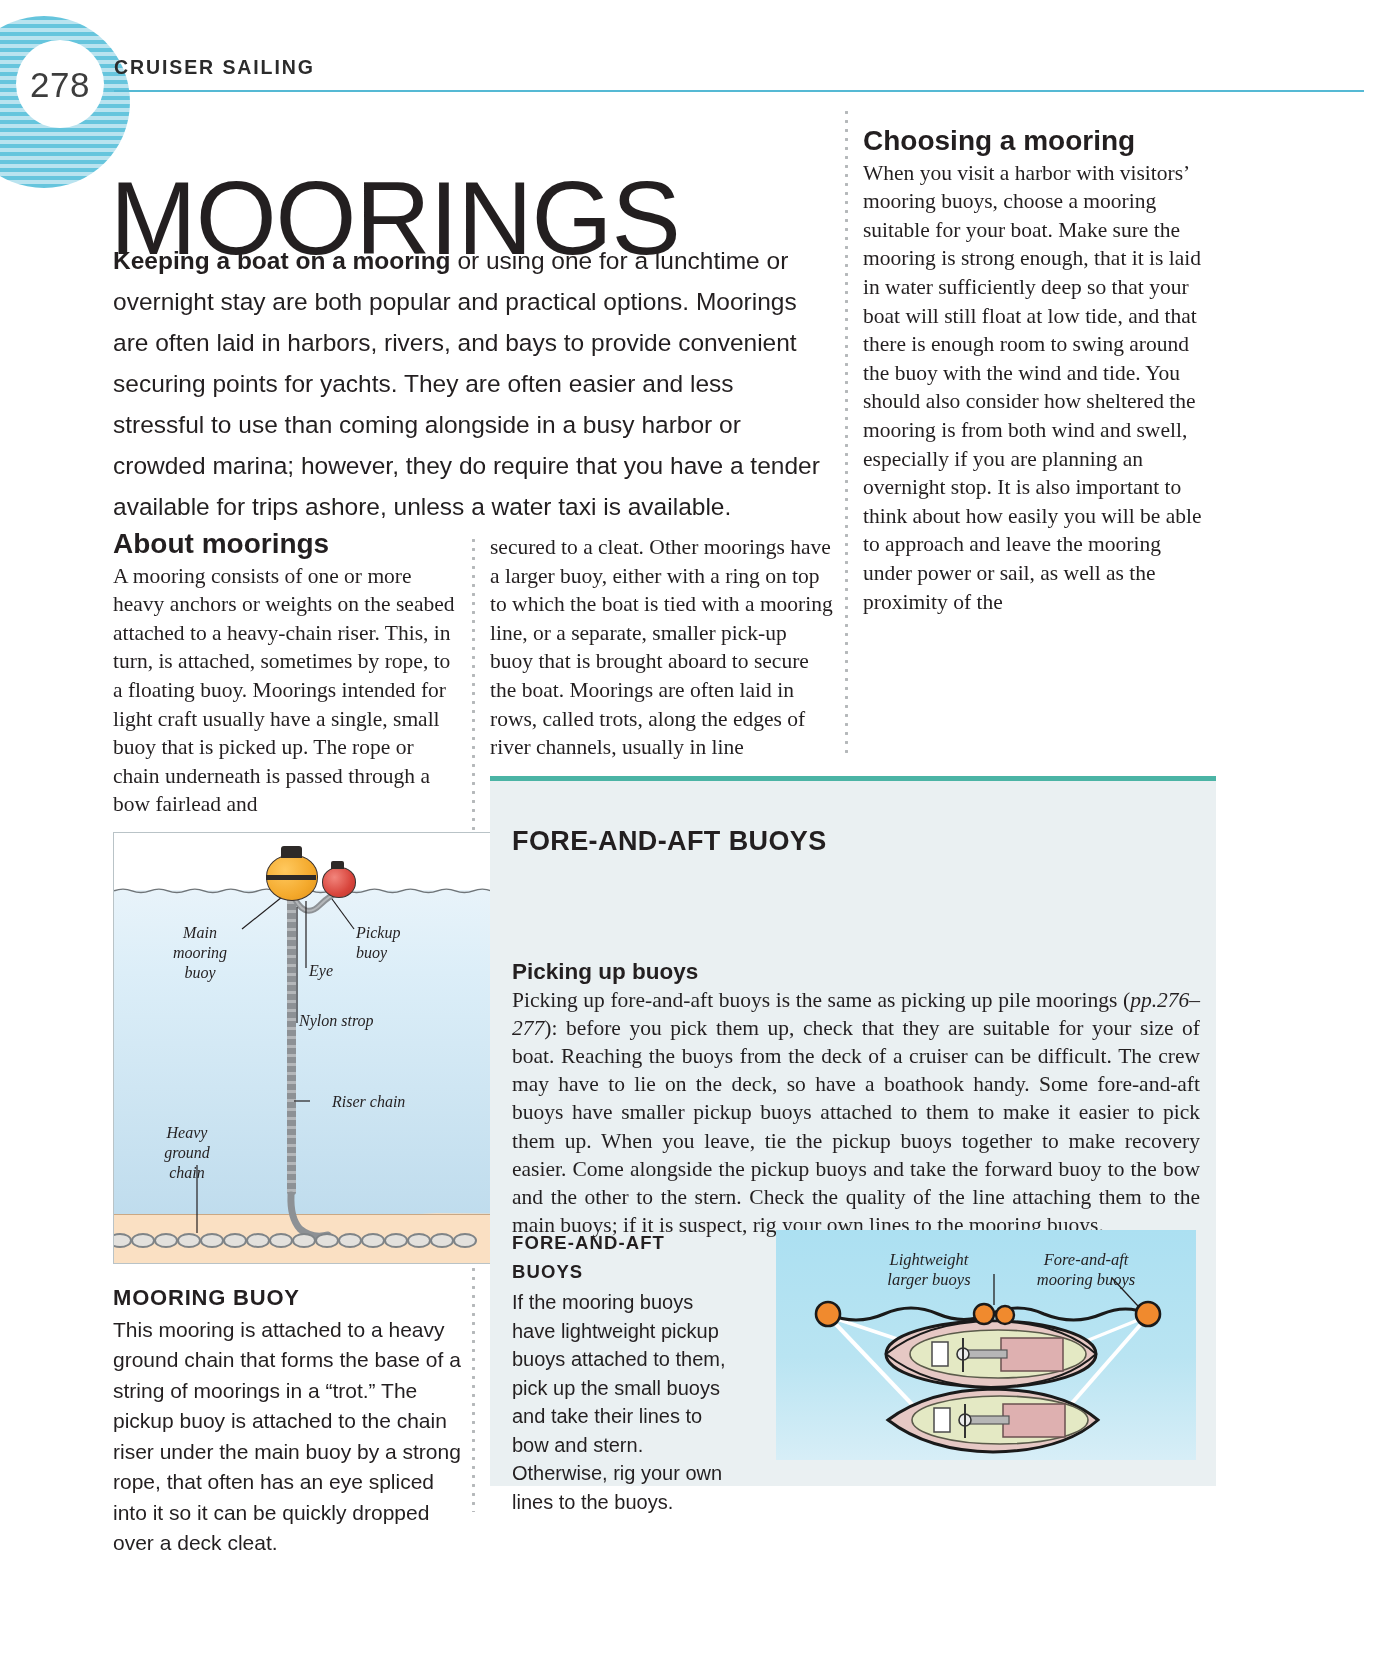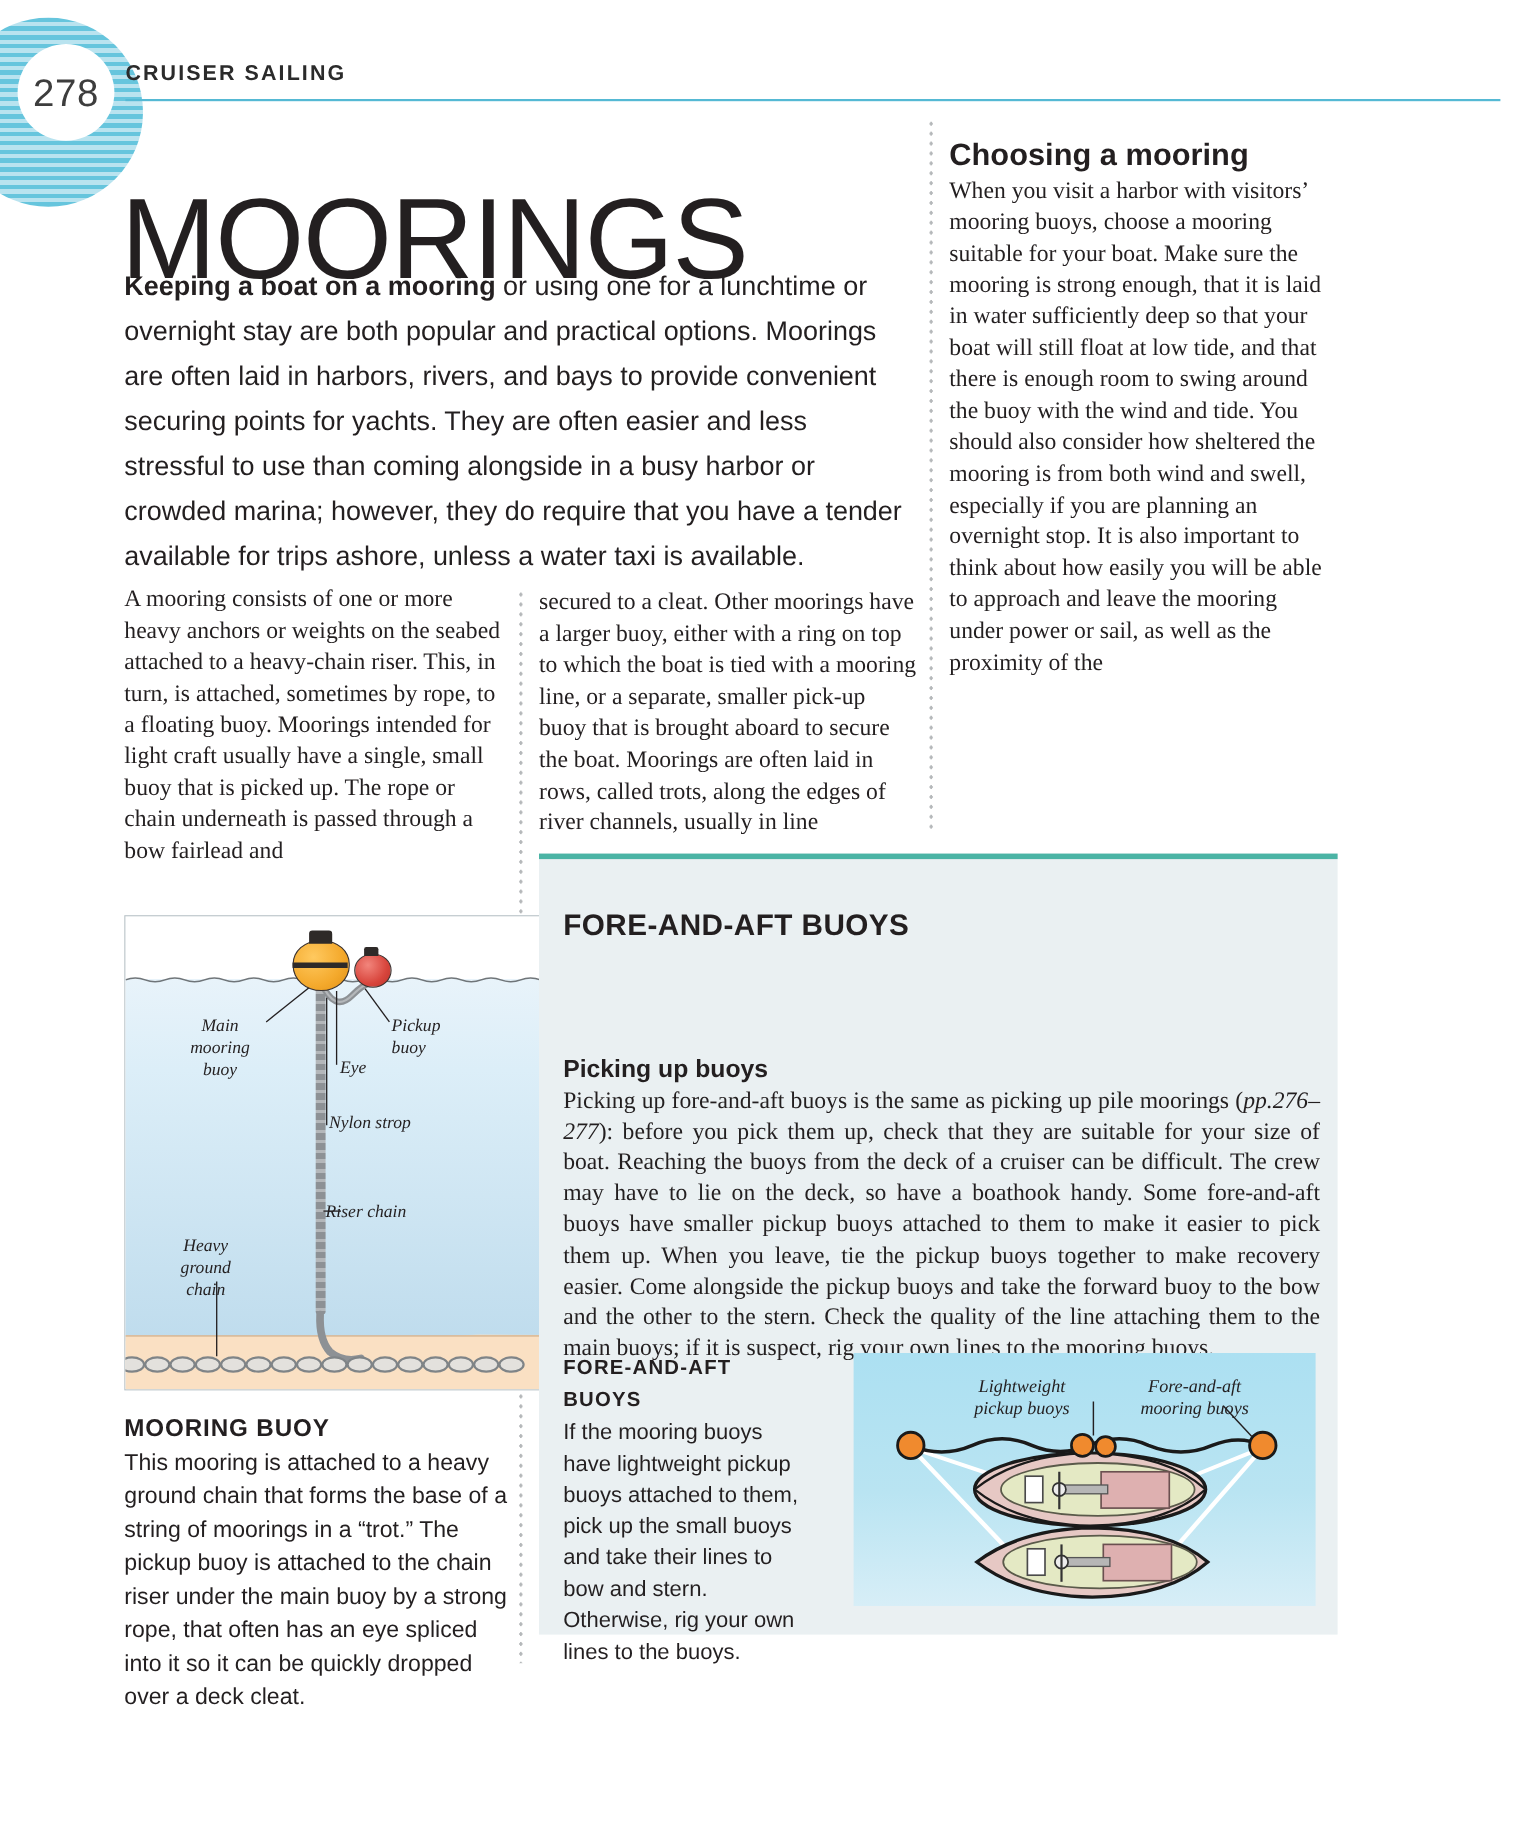--- a/index.html
+++ b/index.html
@@ -237,21 +237,21 @@
     font-family: "Liberation Serif", serif;
     font-style: italic;
     font-size: 16px;
     line-height: 20px;
     color: #231f20;
   }
   #lbl-main-buoy { left: 40px; top: 90px; width: 92px; text-align: center; }
   #lbl-pickup-buoy { left: 242px; top: 90px; width: 72px; text-align: left; }
   #lbl-eye { left: 195px; top: 128px; }
   #lbl-nylon-strop { left: 185px; top: 178px; }
-  #lbl-riser-chain { left: 182px; top: 259px; }
+  #lbl-riser-chain { left: 182px; top: 259px; padding-left: 36px; }
   #lbl-heavy-ground { left: 33px; top: 290px; width: 80px; text-align: center; }
 
   
   #mooring-buoy-caption {
     position: absolute;
     left: 113px;
     top: 1283px;
     width: 352px;
     font-family: "Liberation Sans", sans-serif;
     font-size: 21px;
@@ -369,20 +369,21 @@
 <h1 id="chapter-title">MOORINGS</h1>
 
 <p id="intro-paragraph">
   <b>Keeping a boat on a mooring</b><span> or using one for a lunchtime or overnight stay are both popular and practical options. Moorings are often laid in harbors, rivers, and bays to provide convenient securing points for yachts. They are often easier and less stressful to use than coming alongside in a busy harbor or crowded marina; however, they do require that you have a tender available for trips ashore, unless a water taxi is available.</span>
 </p>
 
 <div class="dot-rule" id="dot-rule-mid"></div>
 <div class="dot-rule" id="dot-rule-right"></div>
 
 <div class="serif-col" id="col-left-about">
+  <span class="sans-head">About moorings</span>
   <span>A mooring consists of one or more heavy anchors or weights on the seabed attached to a heavy-chain riser. This, in turn, is attached, sometimes by rope, to a floating buoy. Moorings intended for light craft usually have a single, small buoy that is picked up. The rope or chain underneath is passed through a bow fairlead and</span>
 </div>
 
 <div class="serif-col" id="col-mid-body">
   <span>secured to a cleat. Other moorings have a larger buoy, either with a ring on top to which the boat is tied with a mooring line, or a separate, smaller pick-up buoy that is brought aboard to secure the boat. Moorings are often laid in rows, called trots, along the edges of river channels, usually in line</span>
 </div>
 
 <div class="serif-col" id="col-right-body">
   <span class="sans-head">Choosing a mooring</span>
   <span>When you visit a harbor with visitors’ mooring buoys, choose a mooring suitable for your boat. Make sure the mooring is strong enough, that it is laid in water sufficiently deep so that your boat will still float at low tide, and that there is enough room to swing around the buoy with the wind and tide. You should also consider how sheltered the mooring is from both wind and swell, especially if you are planning an overnight stop. It is also important to think about how easily you will be able to approach and leave the mooring under power or sail, as well as the proximity of the</span>
@@ -505,17 +506,17 @@
         <ellipse cx="224" cy="190" rx="88" ry="24" fill="#e4e9c4" stroke="#5a5a4a" stroke-width="1.6"></ellipse>
         <rect x="158" y="178" width="16" height="24" fill="#ffffff" stroke="#4a4a4a" stroke-width="1.5"></rect>
         <rect x="227" y="174" width="62" height="33" fill="#deb0b0" stroke="#6b5050" stroke-width="1.5"></rect>
         <rect x="188" y="186" width="45" height="8" fill="#b6b6b6" stroke="#555" stroke-width="1.2"></rect>
         <circle cx="189" cy="190" r="6" fill="#ededed" stroke="#333" stroke-width="1.6"></circle>
         <line x1="189" y1="174" x2="189" y2="208" stroke="#333" stroke-width="2"></line>
       </g>
     </svg>
 
     <div class="boat-label" id="boat-lbl-pickup" style="white-space:pre-line">Lightweight
-pickup buoys</div>
+larger buoys</div>
     <div class="boat-label" id="boat-lbl-foreaft" style="white-space:pre-line">Fore-and-aft
 mooring buoys</div>
   </div>
 </section>
 
 </body></html>

